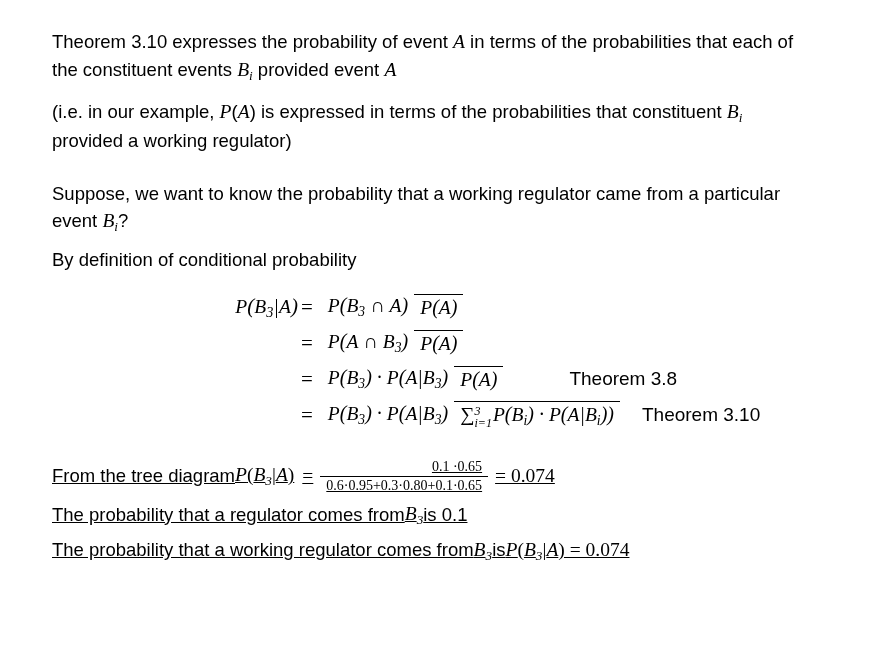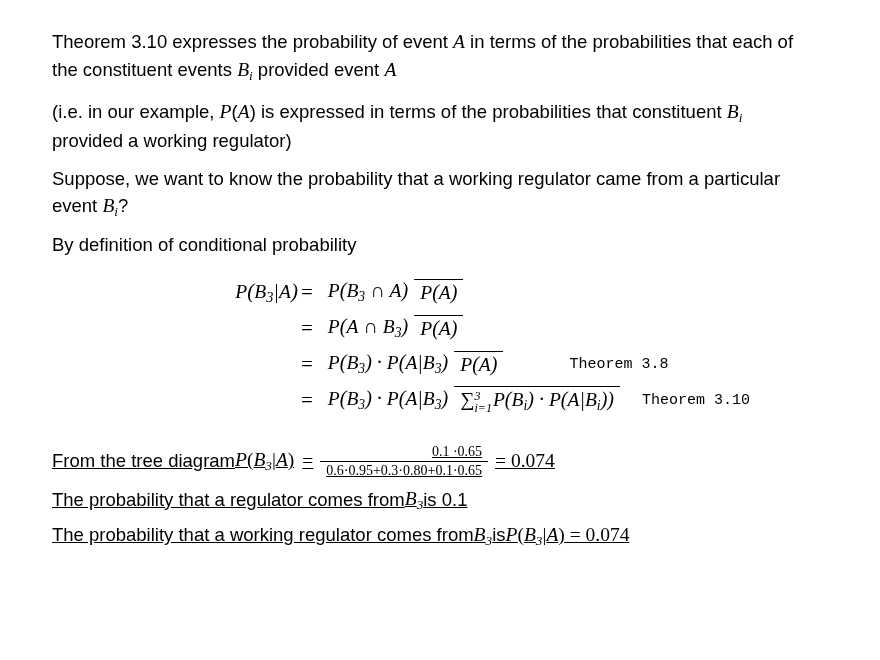--- a/index.html
+++ b/index.html
@@ -24,21 +24,21 @@
   .para {
     font-size: 18.5px;
     line-height: 1.42;
     margin: 0 0 0 0;
     max-width: 760px;
   }
   .para.gap-top {
     margin-top: 13px;
   }
   .para.gap-big {
-    margin-top: 12px;
+    margin-top: 27px;
   }
   .para.gap-small {
     margin-top: 10px;
   }
   i.m, .mi {
     font-family: "Liberation Serif", serif;
     font-style: italic;
     font-size: 19.5px;
   }
   .mr {
@@ -89,23 +89,23 @@
   .frac .num {
     padding: 0 6px 1px 6px;
     white-space: nowrap;
   }
   .frac .den {
     padding: 1px 6px 0 6px;
     border-top: 1.3px solid #000;
     white-space: nowrap;
   }
   .thm-note {
-    font-family: Liberation Mono, monospace;
+    font-family: Liberation Sans, sans-serif;
     font-style: normal;
-    font-size: 15px;
+    font-size: 19px;
     margin-left: 62px;
     white-space: nowrap;
   }
   .row3 .thm-note { margin-left: 66px; }
   .row4 .thm-note { margin-left: 22px; }
 
   
   .bottom {
     margin-top: 26px;
   }

